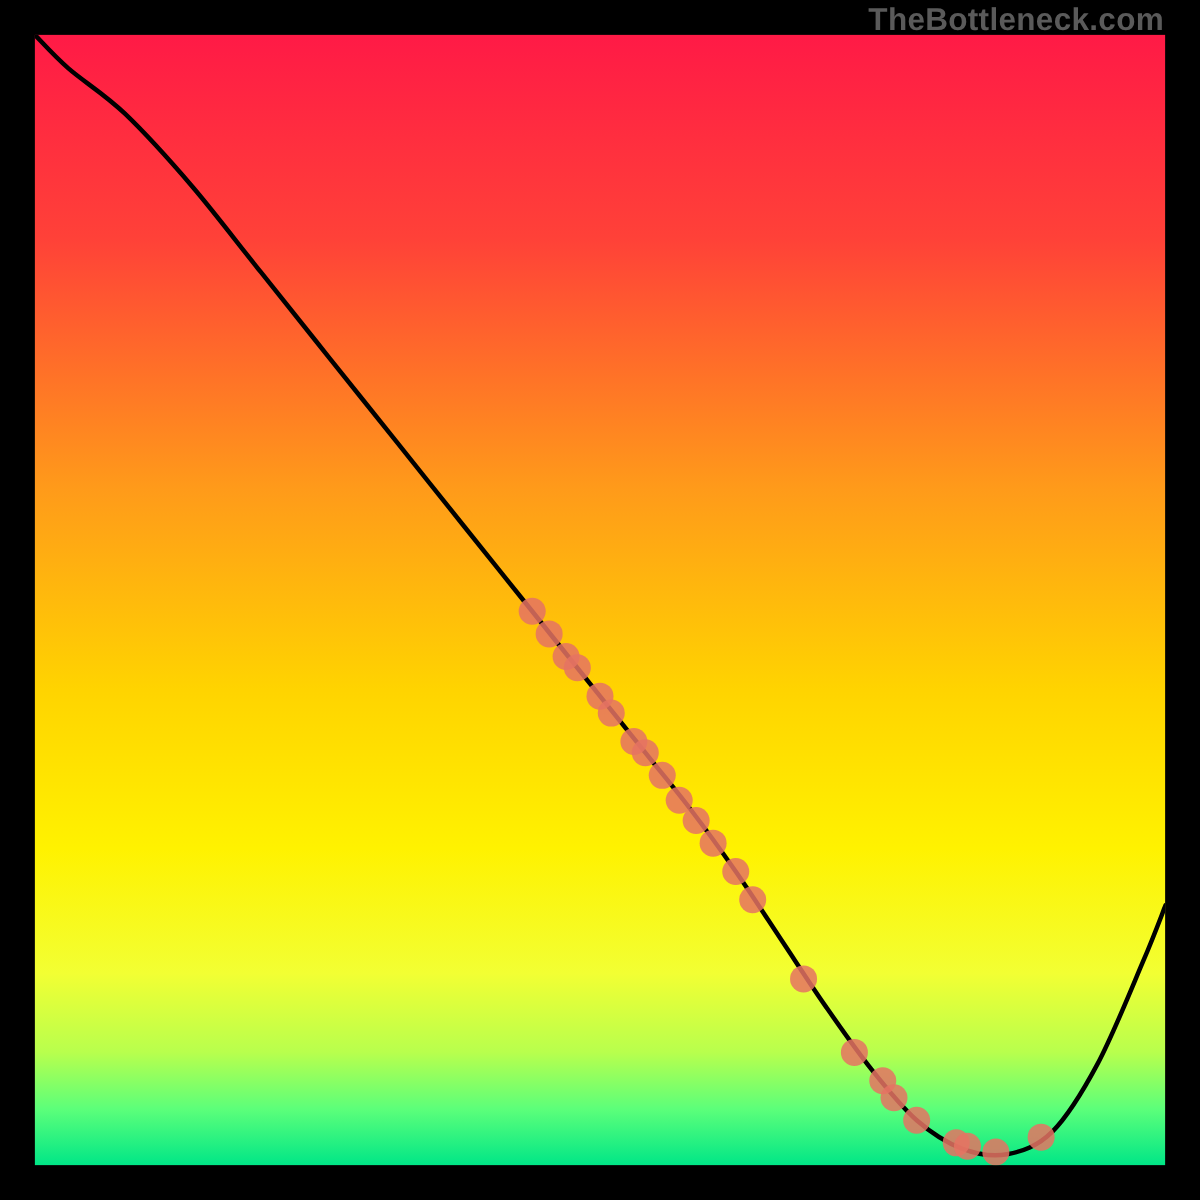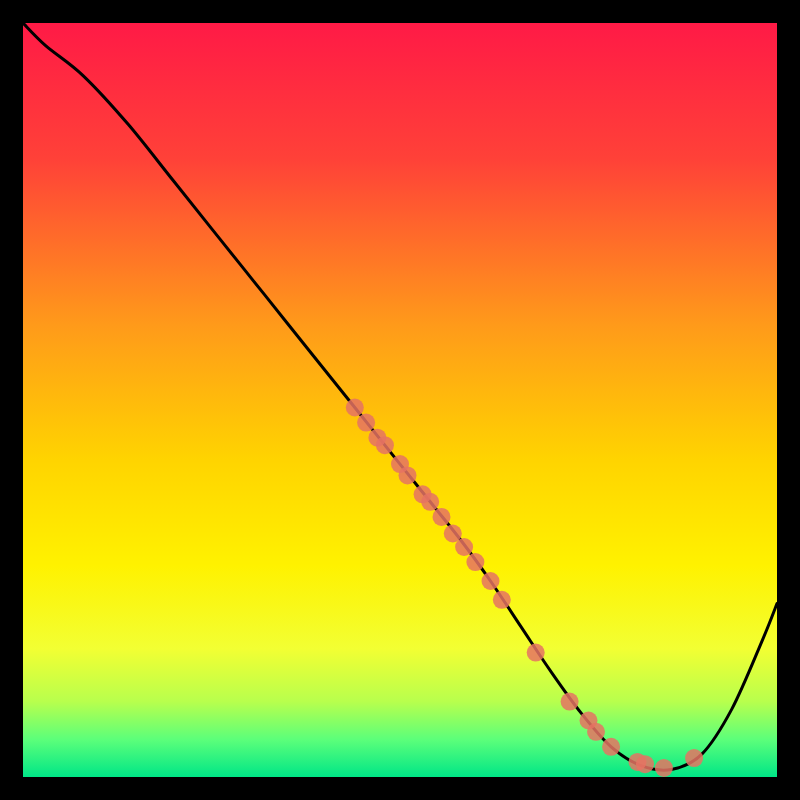--- a/index.html
+++ b/index.html
@@ -37,20 +37,21 @@
     letter-spacing: 0.2px;
   }
   svg {
     display: block;
   }
 </style>
 </head>
 <body>
 
 <div class="frame">
+  <div class="watermark">TheBottleneck.com</div>
 
   <div class="plot-area">
     <svg id="chart-svg" width="754" height="754" viewBox="0 0 754 754">
       <defs>
         <linearGradient id="bg-grad" x1="0" y1="0" x2="0" y2="1">
             <stop offset="0.0%" stop-color="#ff1a46"></stop>
             <stop offset="18.0%" stop-color="#ff4138"></stop>
             <stop offset="40.0%" stop-color="#ff9a1a"></stop>
             <stop offset="58.0%" stop-color="#ffd400"></stop>
             <stop offset="72.0%" stop-color="#fff200"></stop>

